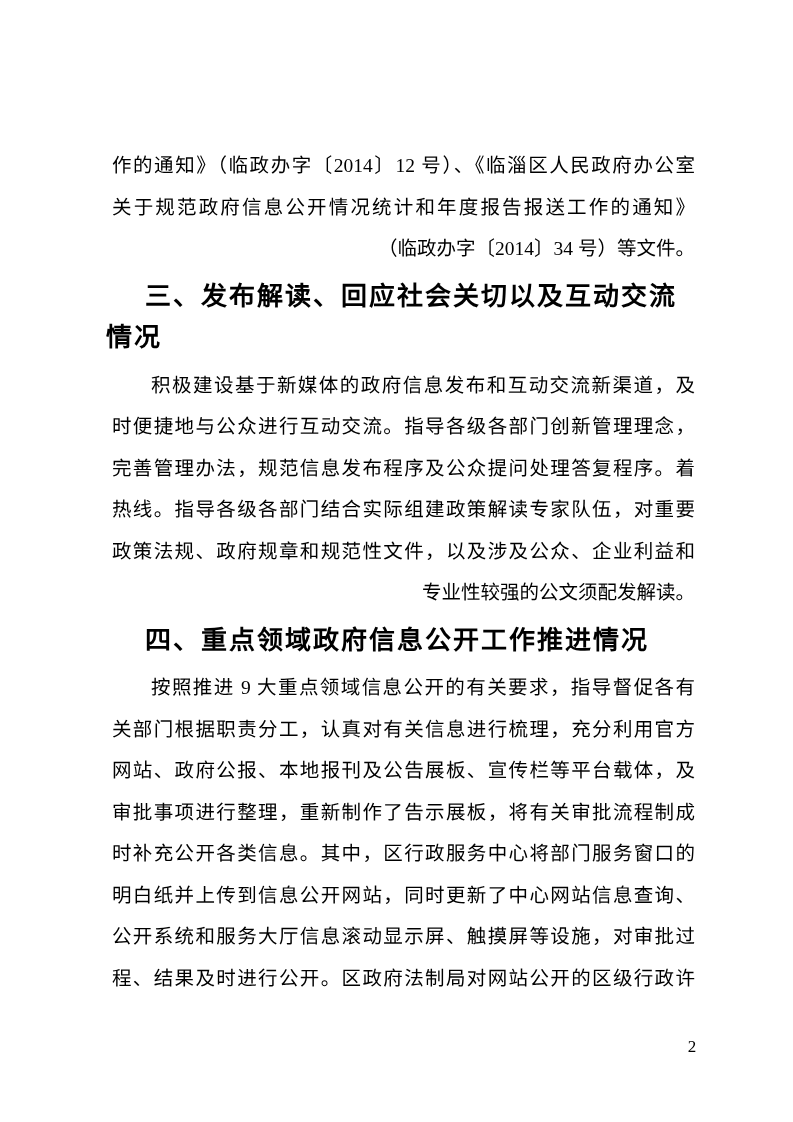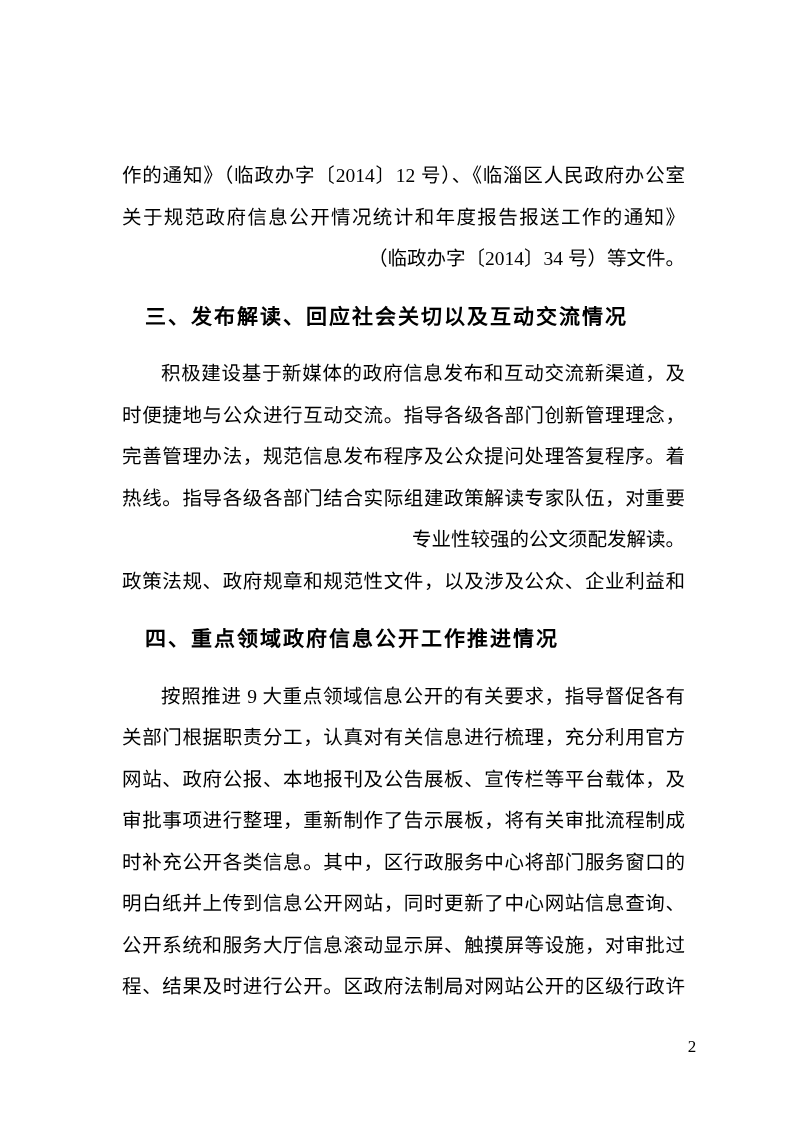--- a/index.html
+++ b/index.html
@@ -16,42 +16,42 @@
     overflow: hidden;
     font-family: "Liberation Serif", "DejaVu Serif", serif;
   }
   .content {
     position: absolute;
     left: 106px;
     top: 139px;
     width: 595px;
   }
   .para {
-    margin: 16px;
+    margin: 6px;
     padding: 0;
   }
   .line {
     font-size: 19.5px;
     line-height: 41.5px;
     letter-spacing: 0px;
     white-space: normal;
     text-align: right;
   }
   .line.justify {
     text-align: justify;
     text-align-last: justify;
   }
   .line.indent {
     text-indent: 39px;
   }
   .heading {
     margin: 0;
     font-family: "Liberation Sans", "DejaVu Sans", sans-serif;
     font-weight: 700;
-    font-size: 21px;
+    font-size: 26px;
     line-height: 41.5px;
     letter-spacing: 2px;
     text-indent: 39px;
   }
   .page-number {
     position: absolute;
     left: 682px;
     top: 1036px;
     width: 20px;
     text-align: center;
@@ -73,22 +73,22 @@
         <div class="line">（临政办字〔2014〕34 号）等文件。</div>
       </div>
 
     <h3 class="heading">三、发布解读、回应社会关切以及互动交流情况</h3>
 
     <div class="para">
         <div class="line justify indent">积极建设基于新媒体的政府信息发布和互动交流新渠道，及</div>
         <div class="line justify">时便捷地与公众进行互动交流。指导各级各部门创新管理理念，</div>
         <div class="line justify">完善管理办法，规范信息发布程序及公众提问处理答复程序。着</div>
         <div class="line justify">热线。指导各级各部门结合实际组建政策解读专家队伍，对重要</div>
+        <div class="line justify">政策法规、政府规章和规范性文件，以及涉及公众、企业利益和</div>
         <div class="line">专业性较强的公文须配发解读。</div>
-        <div class="line justify">政策法规、政府规章和规范性文件，以及涉及公众、企业利益和</div>
       </div>
 
     <h3 class="heading">四、重点领域政府信息公开工作推进情况</h3>
 
     <div class="para">
         <div class="line justify indent">按照推进 9 大重点领域信息公开的有关要求，指导督促各有</div>
         <div class="line justify">关部门根据职责分工，认真对有关信息进行梳理，充分利用官方</div>
         <div class="line justify">网站、政府公报、本地报刊及公告展板、宣传栏等平台载体，及</div>
         <div class="line justify">审批事项进行整理，重新制作了告示展板，将有关审批流程制成</div>
         <div class="line justify">时补充公开各类信息。其中，区行政服务中心将部门服务窗口的</div>

